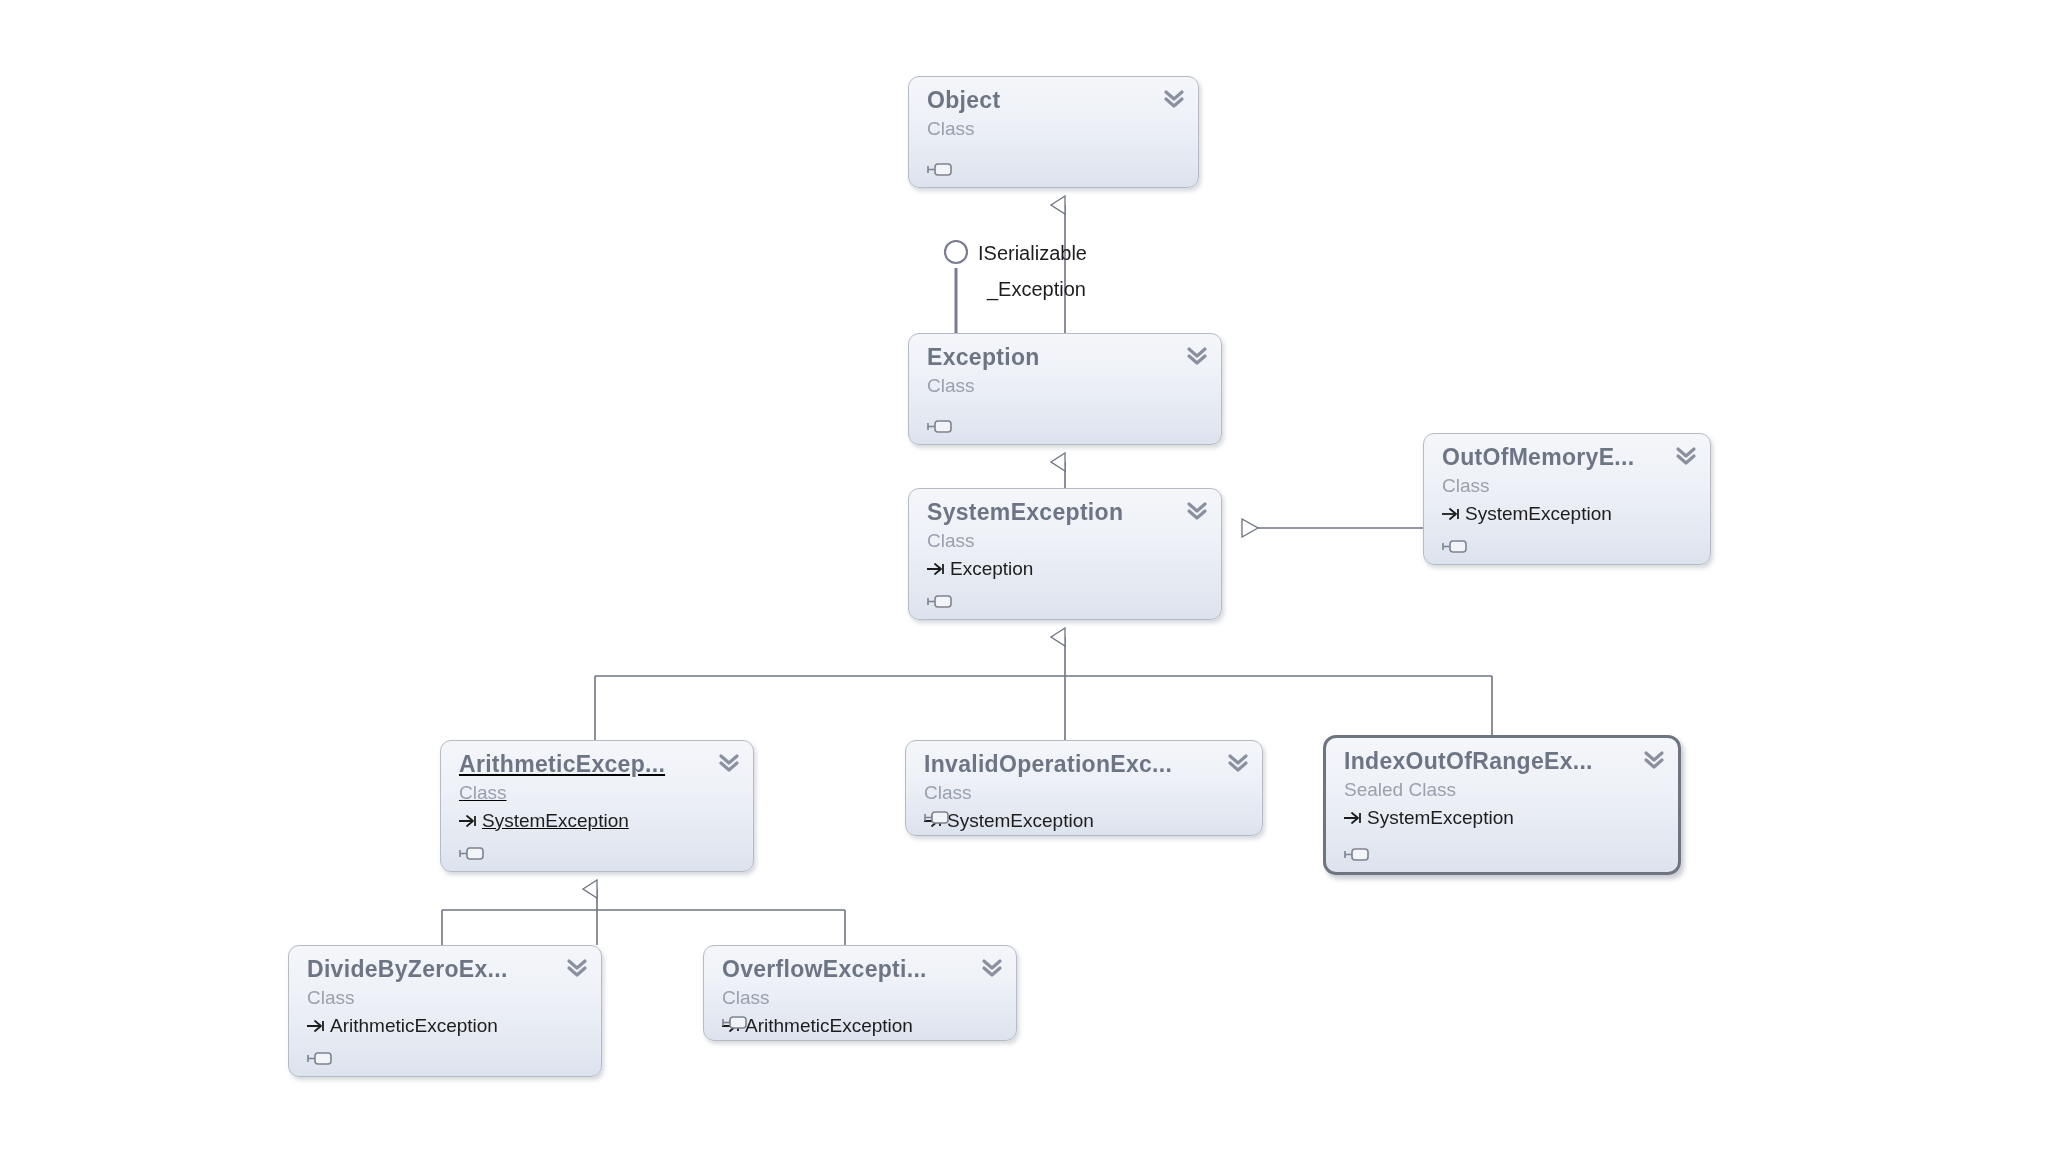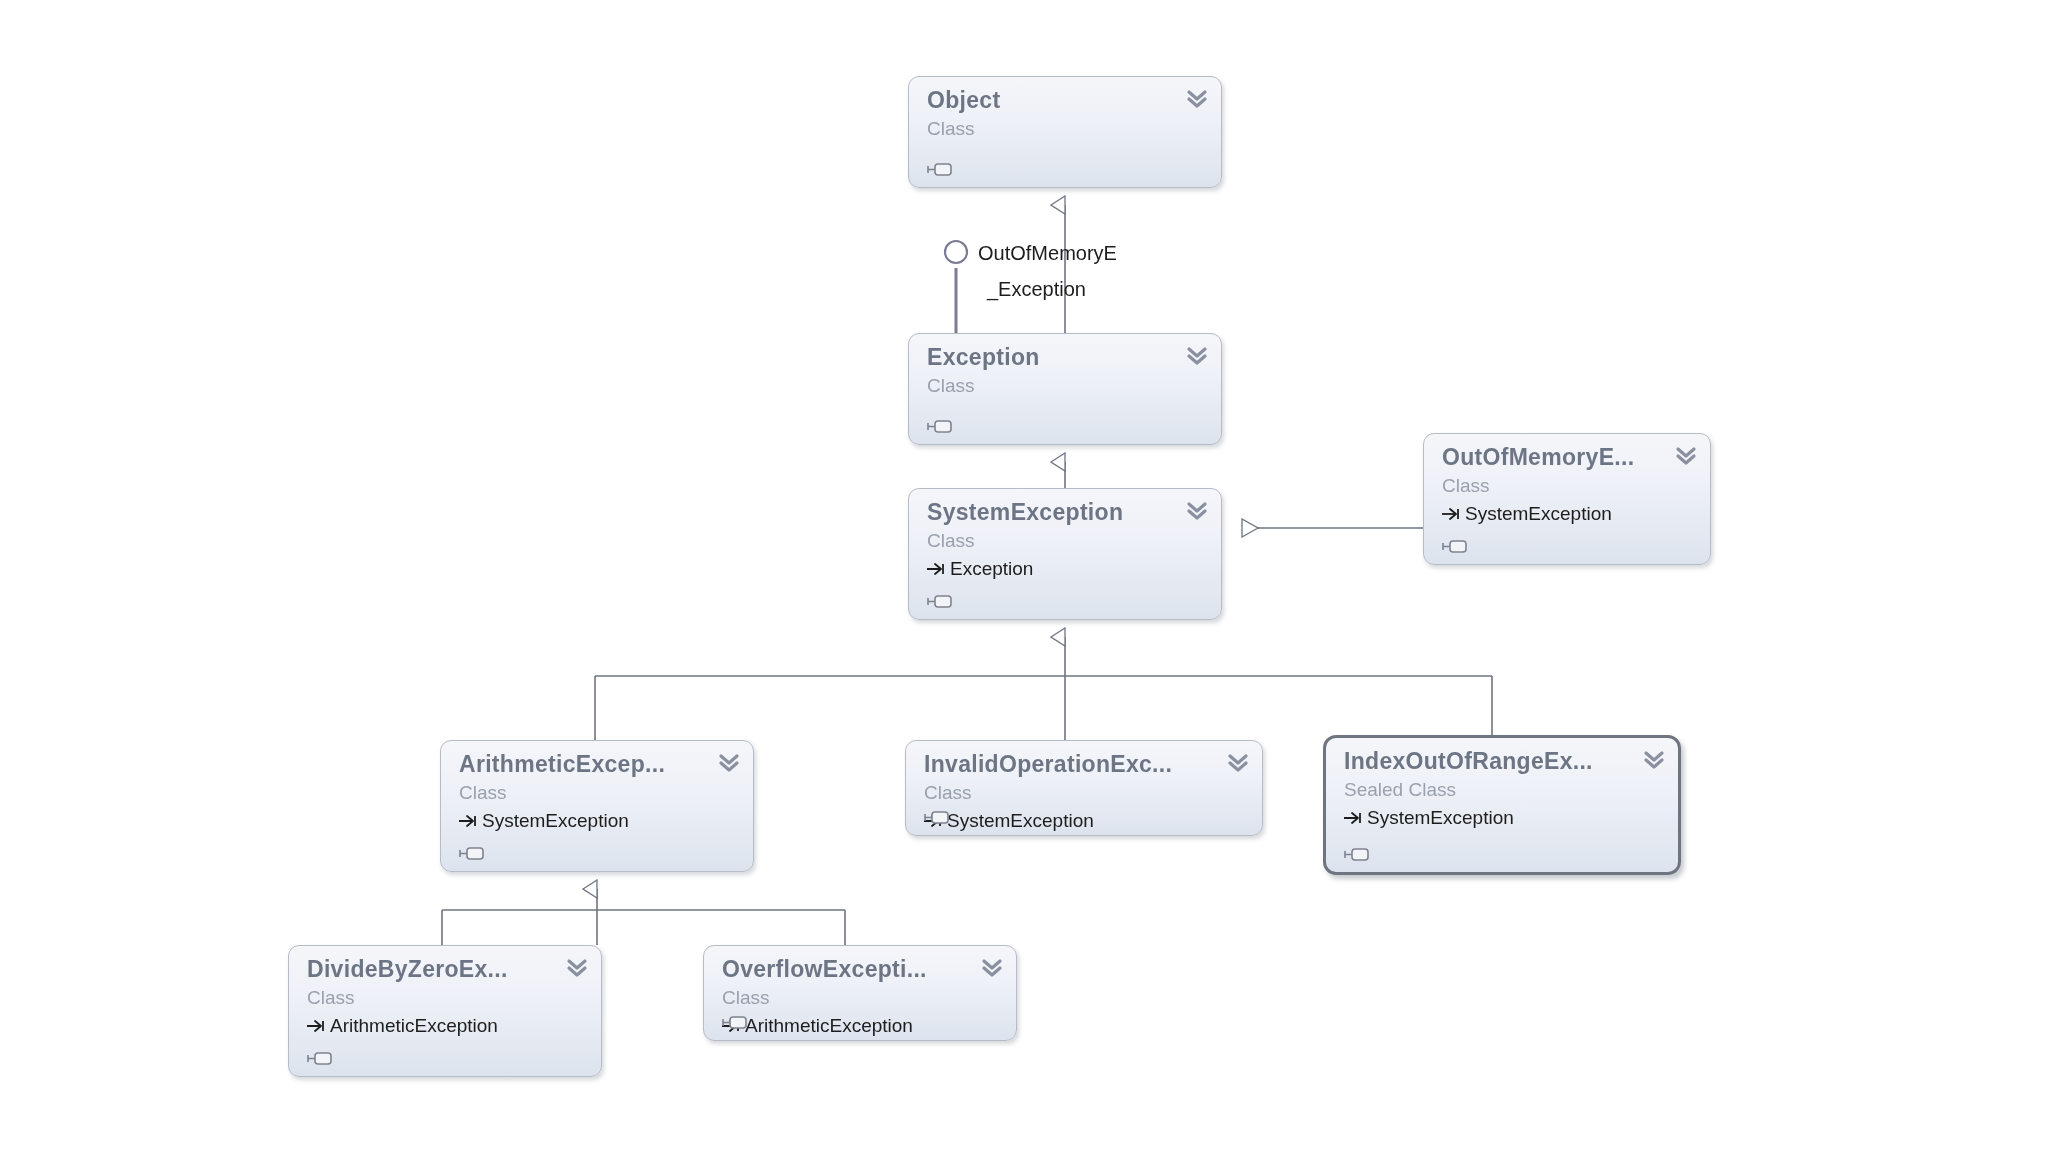--- a/index.html
+++ b/index.html
@@ -154,25 +154,25 @@
       <line x1="442" y1="910" x2="442" y2="945" stroke="#6e7480" stroke-width="1.6"></line>
       <line x1="845" y1="910" x2="845" y2="945" stroke="#6e7480" stroke-width="1.6"></line>
     </g>
   </svg>
 
   <div class="lollipop-group" id="lollipop-exception" style="left:930px; top:232px;">
     <svg width="70" height="110" style="position:absolute; left:0; top:0;">
       <line x1="26" y1="36" x2="26" y2="108" stroke="#7b7b96" stroke-width="3"></line>
       <circle cx="26" cy="20" r="11" fill="#ffffff" stroke="#7b7b96" stroke-width="2.2"></circle>
     </svg>
-    <span class="lollipop-label" style="left:48px; top:8px;">OutOfMemoryE</span>
+    <span class="lollipop-label" style="left:48px; top:8px;">ISerializable</span>
     <span class="lollipop-label" style="left:57px; top:44px;">_Exception</span>
   </div>
 
-  <div class="class-box" style="left:908px; top:76px; width:314px; height:112px;">
+  <div class="class-box" style="left:908px; top:76px; width:291px; height:112px;">
     <div class="class-name">Object</div>
     <div class="class-stereotype">Class</div>
     <svg class="chevron" viewBox="0 0 22 20">
       <path d="M3 3 L11 10 L19 3" fill="none" stroke="#8b90a0" stroke-width="3.2" stroke-linecap="round" stroke-linejoin="round"></path>
       <path d="M3 10 L11 17 L19 10" fill="none" stroke="#8b90a0" stroke-width="3.2" stroke-linecap="round" stroke-linejoin="round"></path>
     </svg>
     <svg class="members-icon" viewBox="0 0 26 17">
       <rect x="8" y="3" width="16" height="11" rx="3" fill="#f2f4f8" stroke="#7d838f" stroke-width="1.6"></rect>
       <line x1="1" y1="8.5" x2="8" y2="8.5" stroke="#7d838f" stroke-width="1.6"></line>
       <line x1="1" y1="5" x2="1" y2="12" stroke="#7d838f" stroke-width="1.6"></line>
@@ -230,21 +230,21 @@
       <path d="M3 3 L11 10 L19 3" fill="none" stroke="#8b90a0" stroke-width="3.2" stroke-linecap="round" stroke-linejoin="round"></path>
       <path d="M3 10 L11 17 L19 10" fill="none" stroke="#8b90a0" stroke-width="3.2" stroke-linecap="round" stroke-linejoin="round"></path>
     </svg>
     <svg class="members-icon" viewBox="0 0 26 17">
       <rect x="8" y="3" width="16" height="11" rx="3" fill="#f2f4f8" stroke="#7d838f" stroke-width="1.6"></rect>
       <line x1="1" y1="8.5" x2="8" y2="8.5" stroke="#7d838f" stroke-width="1.6"></line>
       <line x1="1" y1="5" x2="1" y2="12" stroke="#7d838f" stroke-width="1.6"></line>
     </svg>
   </div>
 
-  <div class="class-box" style="left:440px; top:740px; width:314px; height:132px;">
+  <div class="class-box" style="left:440px; top:740px; width:314px; height:132px;text-decoration:underline;">
     <div class="class-name">ArithmeticExcep...</div>
     <div class="class-stereotype">Class</div>
     <div class="class-base">
       <svg class="base-arrow" viewBox="0 0 19 14">
         <line x1="0" y1="7" x2="13" y2="7" stroke="#1d1d1d" stroke-width="1.8"></line>
         <path d="M8 2 L14 7 L8 12" fill="none" stroke="#1d1d1d" stroke-width="1.8" stroke-linecap="round" stroke-linejoin="round"></path>
         <line x1="16" y1="2" x2="16" y2="12" stroke="#1d1d1d" stroke-width="1.8"></line>
       </svg>
       <span>SystemException</span>
     </div>

